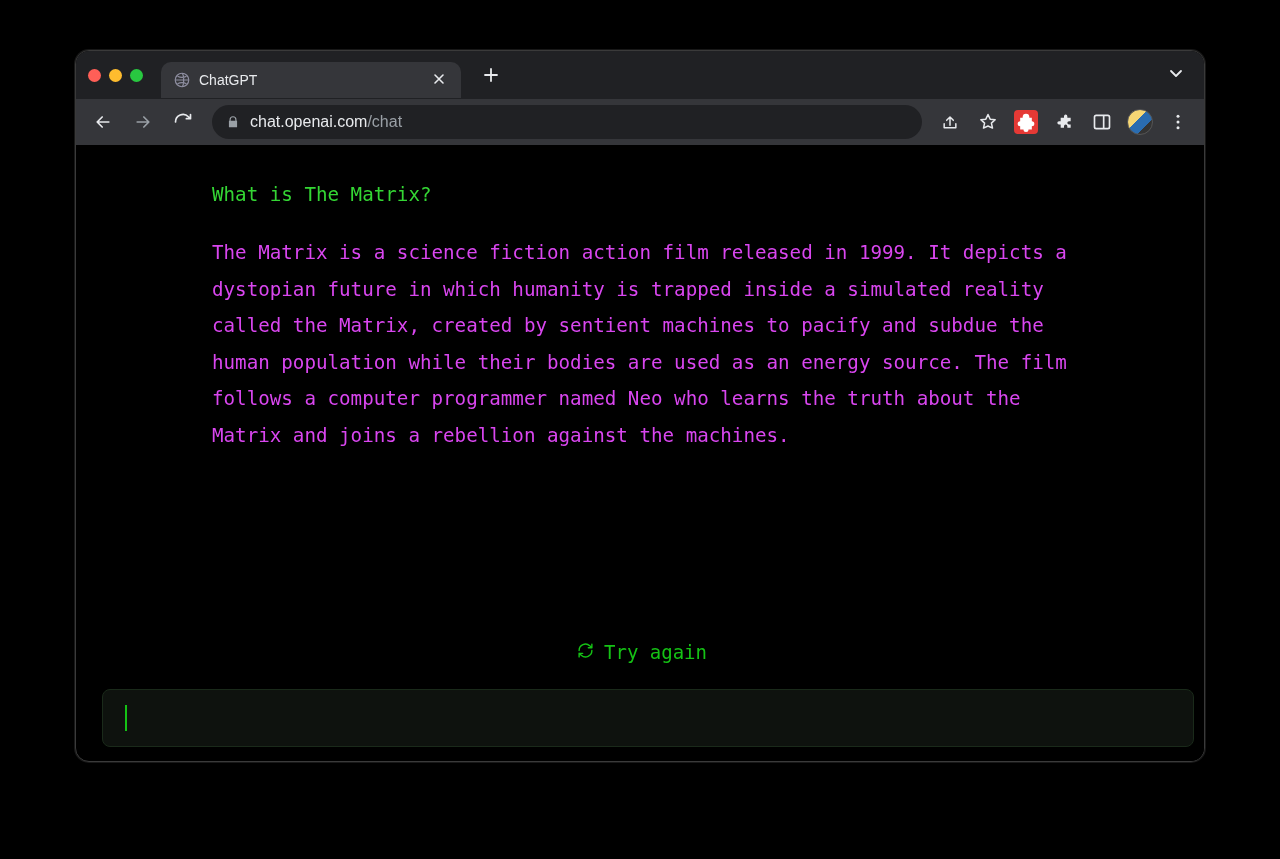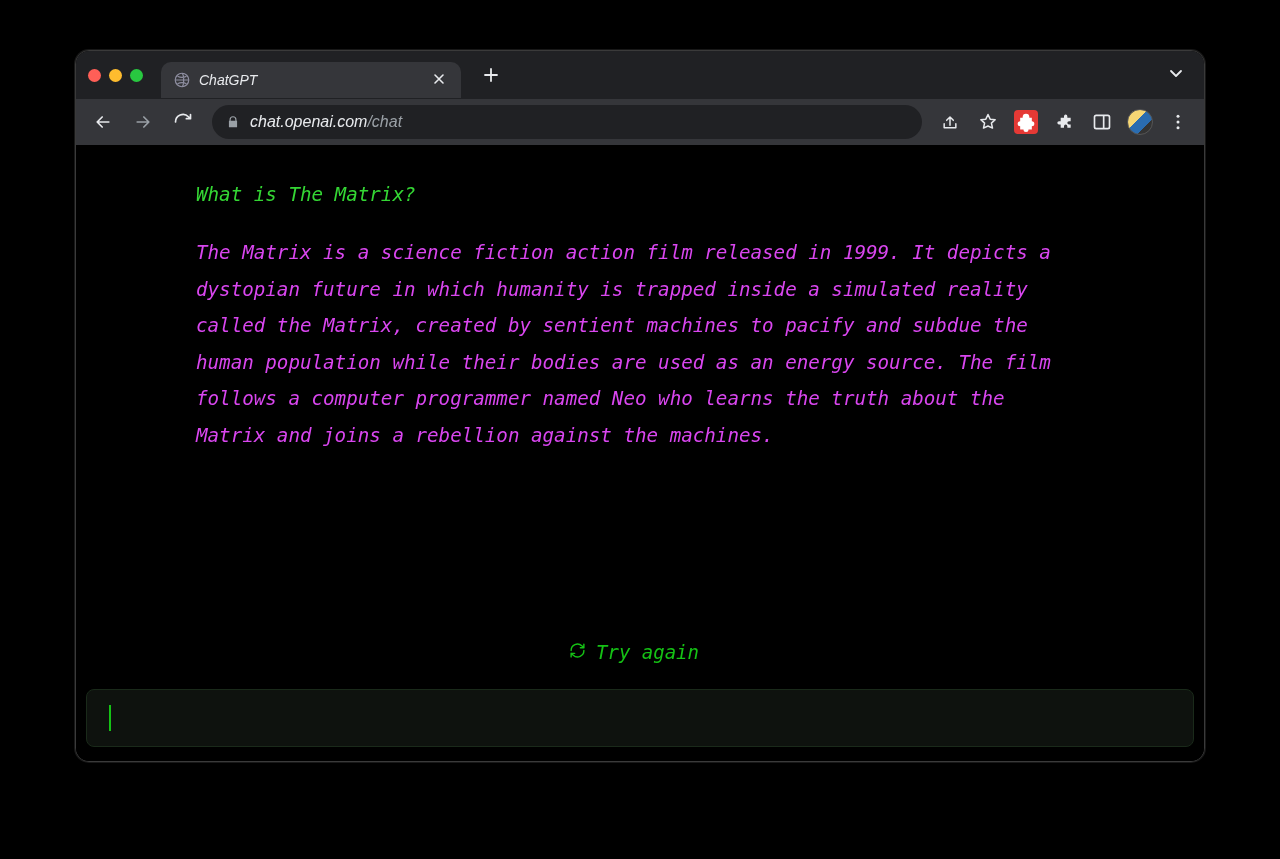--- a/index.html
+++ b/index.html
@@ -16,21 +16,20 @@
   .window {
     width: 1130px;
     height: 712px;
     background: #000;
     border: 1px solid #3a3a3a;
     border-radius: 14px;
     overflow: hidden;
     display: flex;
     flex-direction: column;
     box-shadow: 0 0 0 1px rgba(80,80,80,0.3);
-    font-style: italic;
   }
   
   .tab-bar {
     height: 48px;
     background: #202124;
     display: flex;
     align-items: center;
     padding: 0 12px;
     position: relative;
   }
@@ -144,20 +143,21 @@
     border: 1px solid #555;
   }
   
   .content {
     flex: 1;
     background: #000;
     display: flex;
     flex-direction: column;
     position: relative;
     overflow: hidden;
+    margin-left: 16px;
   }
   .chat-area {
     flex: 1;
     padding: 32px 120px 10px 120px;
     font-family: ui-monospace, SFMono-Regular, Menlo, Monaco, Consolas, monospace;
     color: #15c215;
     font-size: 19.2px;
     line-height: 1.9;
     overflow: hidden;
   }

